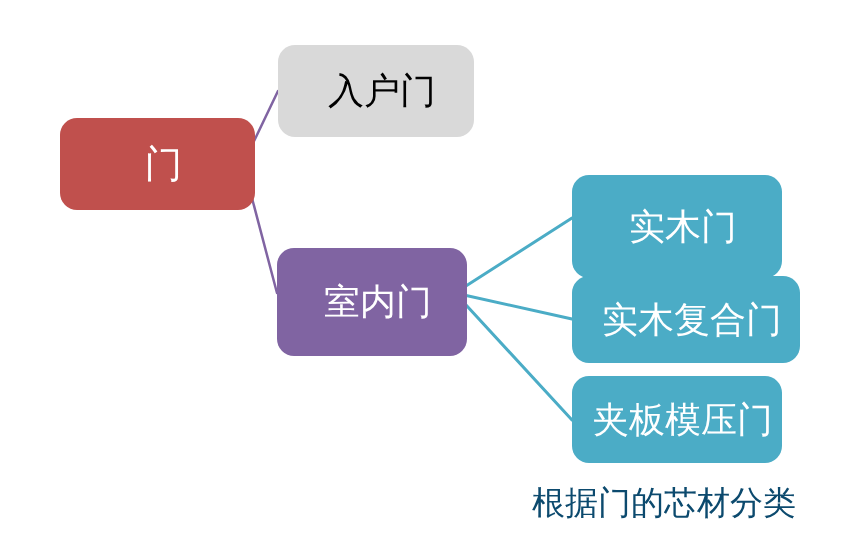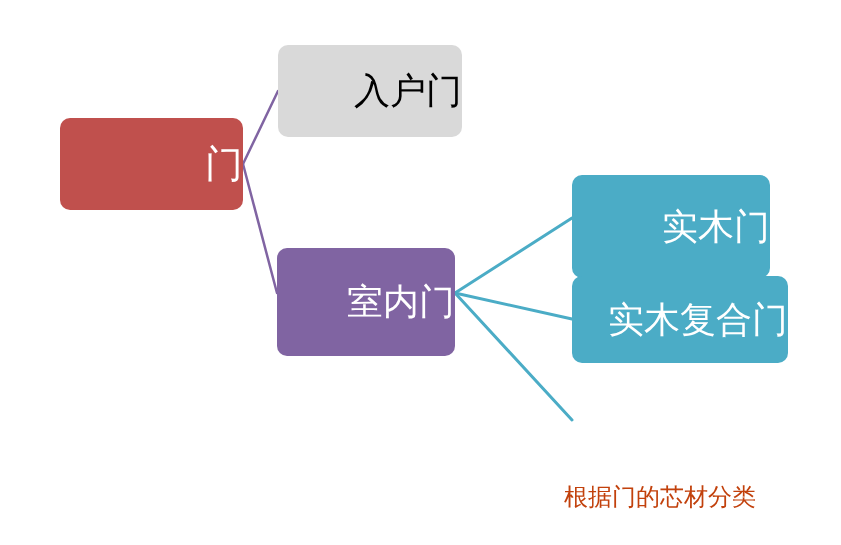--- a/index.html
+++ b/index.html
@@ -17,41 +17,42 @@
   }
   .connector-layer {
     position: absolute;
     left: 0;
     top: 0;
     width: 841px;
     height: 545px;
   }
   .node {
     position: absolute;
-    border-radius: 10px;
+    border-radius: 17px;
     display: flex;
     align-items: center;
-    justify-content: flex-end;
+    justify-content: center;
     font-size: 36px;
     line-height: 1;
     white-space: nowrap;
     text-align: center;
+    padding-left: 12px;
   }
   .node-root      { left: 60px;  top: 118px; width: 183px; height: 92px; font-size: 38px; }
   .node-entry     { left: 278px; top: 45px;  width: 184px; height: 92px; }
   .node-interior  { left: 277px; top: 248px; width: 178px; height: 108px; }
   .node-solid     { left: 572px; top: 175px; width: 198px; height: 103px; }
   .node-composite { left: 572px; top: 276px; width: 216px; height: 87px; }
   .node-molded    { left: 572px; top: 376px; width: 198px; height: 87px; }
   .caption {
     position: absolute;
-    left: 564px;
+    left: 532px;
     top: 481px;
-    font-size: 24px;
-    color: #c2410c;
+    font-size: 33px;
+    color: #0c4a6e;
     white-space: nowrap;
   }
   .line-purple { stroke: #8064a2; stroke-width: 2.5; stroke-linecap: round; }
   .line-teal   { stroke: #4bacc6; stroke-width: 3;   stroke-linecap: round; }
 </style>
 </head>
 <body>
 
 <div class="canvas">
 
@@ -76,16 +77,19 @@
   </div>
 
   <div class="node node-solid" style="background: rgb(75, 172, 198); color: rgb(255, 255, 255);">
     <span>实木门</span>
   </div>
 
   <div class="node node-composite" style="background: rgb(75, 172, 198); color: rgb(255, 255, 255);">
     <span>实木复合门</span>
   </div>
 
+  <div class="node node-molded" style="background: rgb(75, 172, 198); color: rgb(255, 255, 255);">
+    <span>夹板模压门</span>
+  </div>
 
   <div class="caption">根据门的芯材分类</div>
 
 </div>
 
 </body></html>

